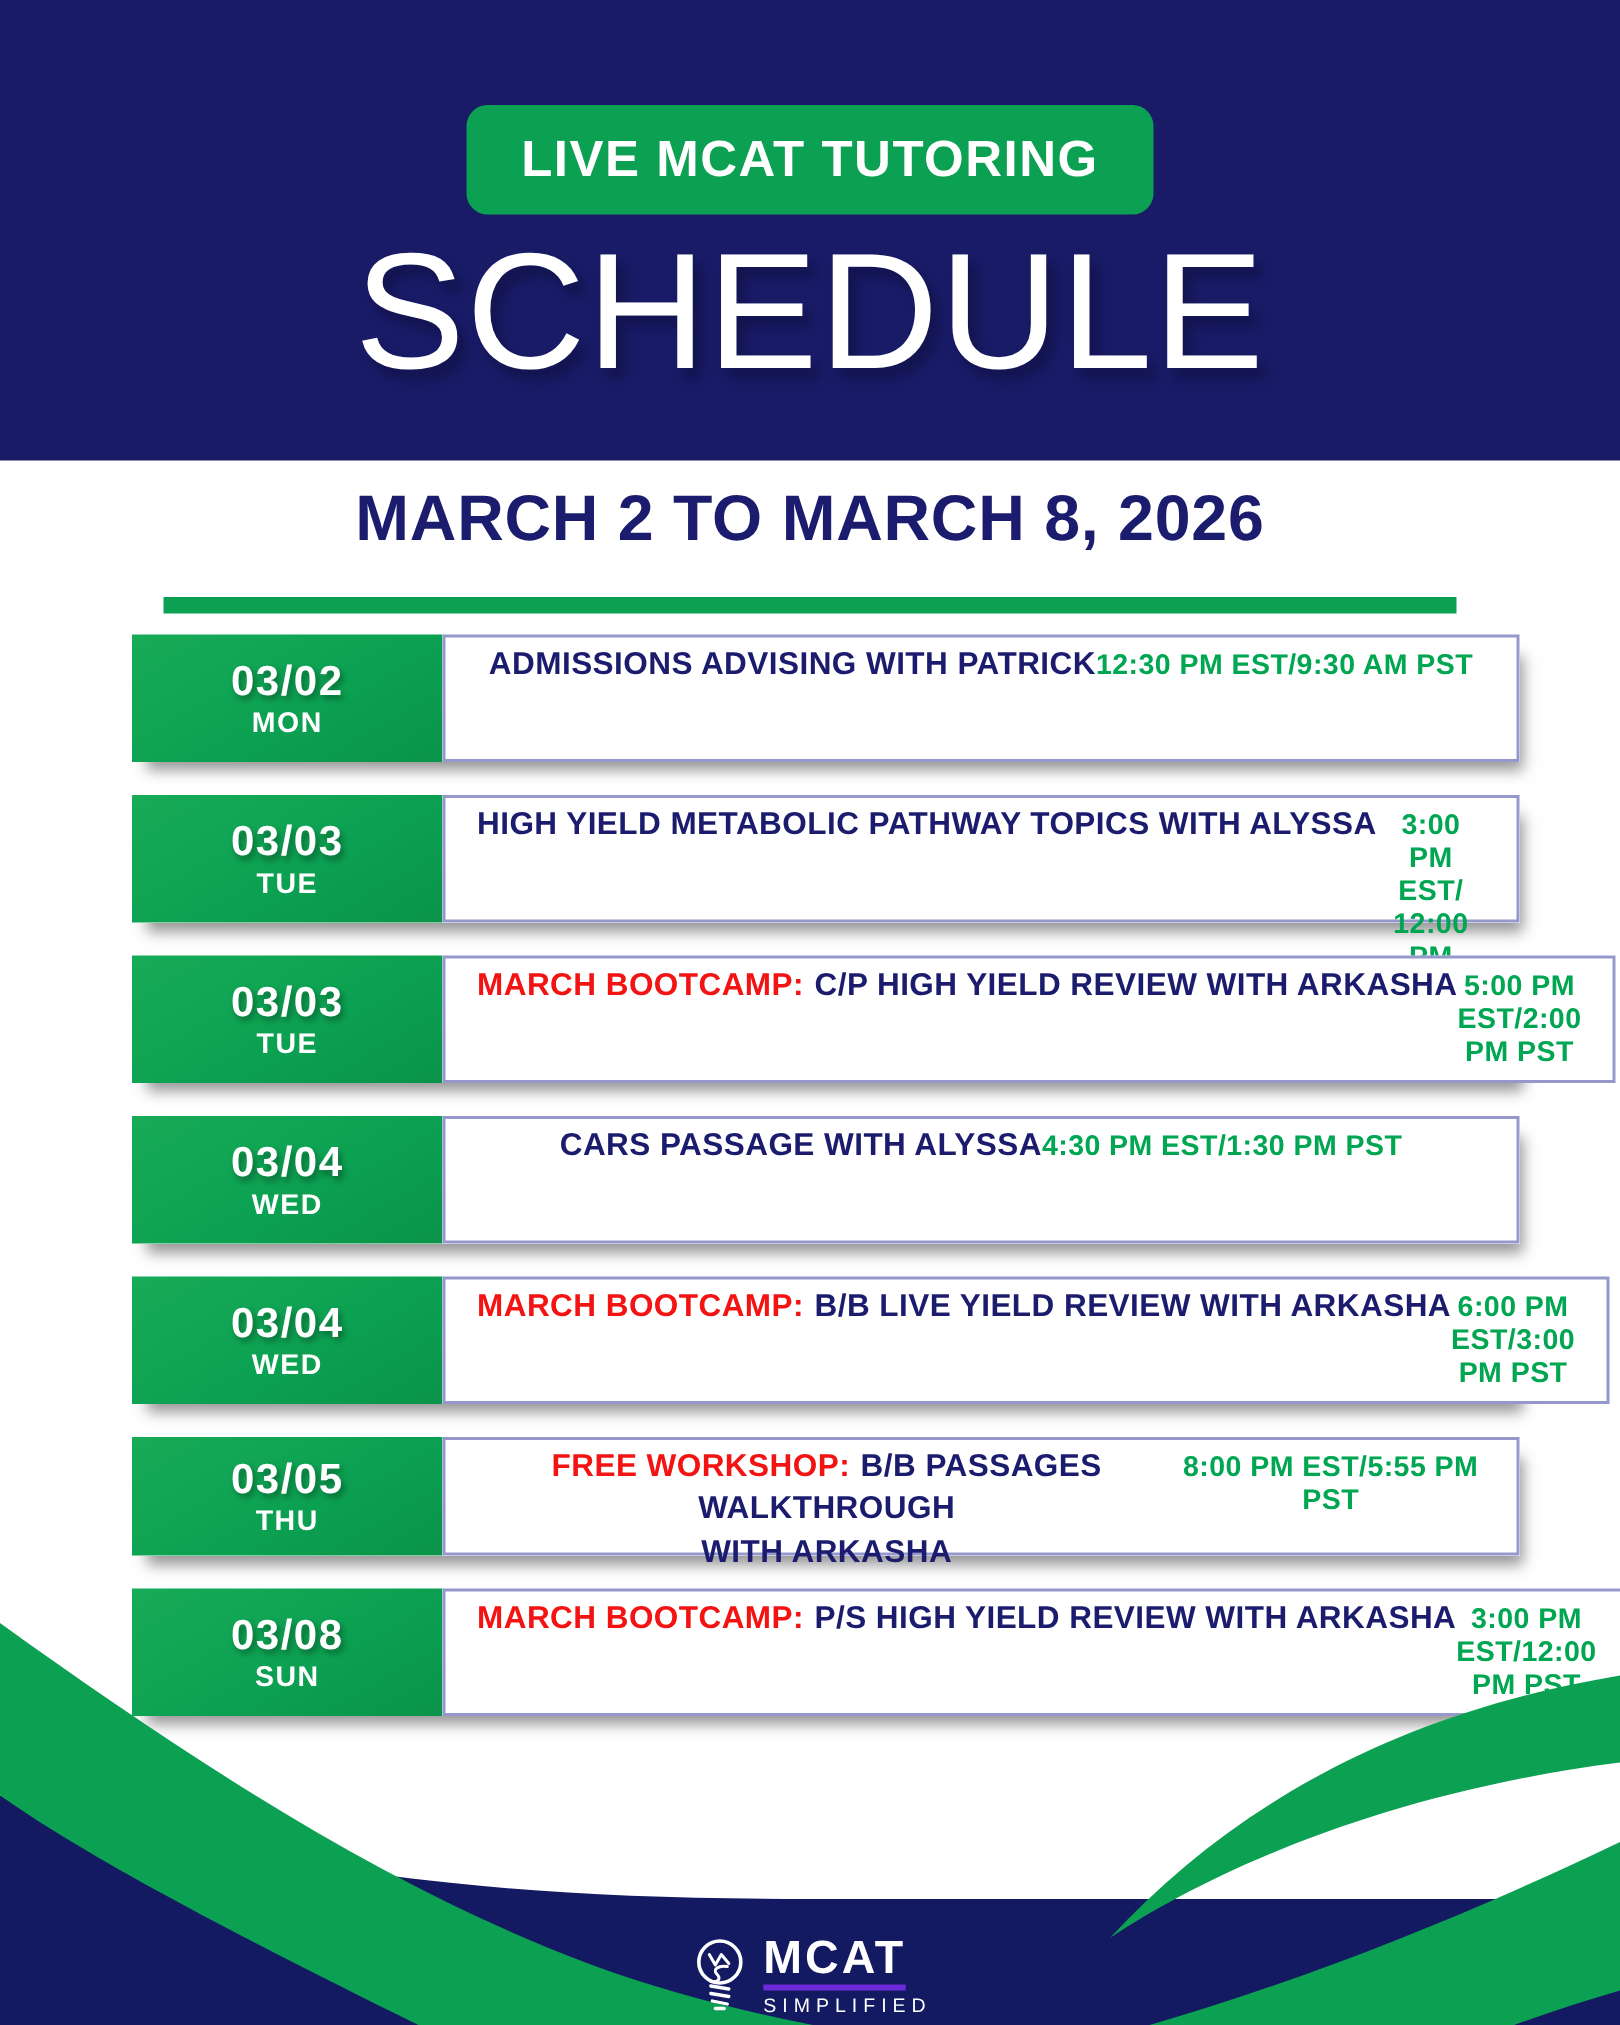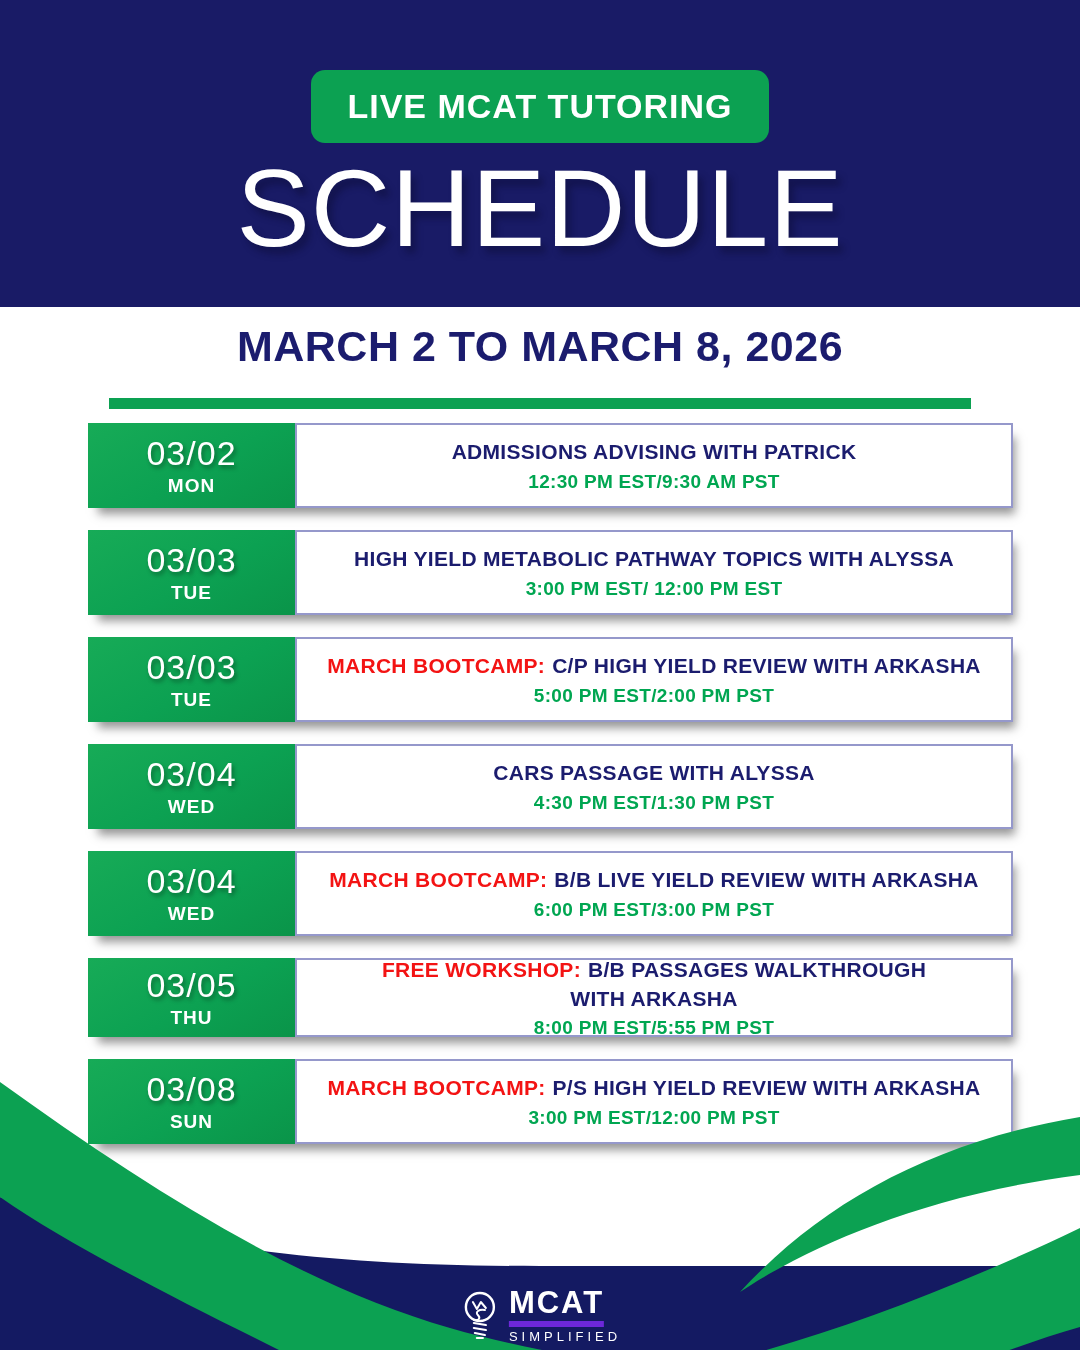--- a/index.html
+++ b/index.html
@@ -49,28 +49,28 @@
     box-shadow:6px 10px 9px -4px rgba(80,80,80,.6);
   }
   .row.tall{height:79px;}
   .date-cell{
     width:207px;flex:0 0 207px;
     background:linear-gradient(150deg,#17ab57 0%,#0ca152 55%,#0a9449 100%);
     display:flex;flex-direction:column;align-items:center;justify-content:center;
     color:#ffffff;
   }
   .date-num{
-    font-size:34px;font-weight:normal;letter-spacing:1px;
+    font-size:28px;font-weight:bold;letter-spacing:1px;
     text-shadow:2px 3px 4px rgba(0,0,0,.35);
   }
   .date-day{font-size:19px;font-weight:bold;margin-top:2px;letter-spacing:1px;}
   .content-cell{
     flex:1;background:#ffffff;border:2px solid var(--border,#9598cb);
-    display:flex;flex-direction:column;align-items:center;justify-content:center;
-    text-align:center;padding:4px 0;
+    display:flex;justify-content:center;
+    text-align:center;padding:4px 21px;
   }
   .row-title{
     font-size:21px;font-weight:bold;color:var(--navy-text,#1b1c6e);
     letter-spacing:.3px;white-space:nowrap;line-height:1.35;
   }
   .row.tall .row-title{white-space:normal;max-width:575px;}
   .t-prefix{color:var(--red,#f31313);}
   .t-prefix:not(:empty){margin-right:7px;}
   .t-line2{display:block;}
   .row-time{
@@ -81,21 +81,21 @@
   .bottom-art{position:absolute;left:0;bottom:0;width:1080px;height:270px;}
   
   .logo{
     position:absolute;bottom:6px;left:50%;transform:translateX(-50%);
     display:flex;align-items:center;color:#ffffff;z-index:5;
   }
   .logo-bulb{margin-right:8px;}
   .logo-text{display:flex;flex-direction:column;align-items:flex-start;}
   .logo-primary{
     font-size:31px;font-weight:bold;letter-spacing:2px;line-height:1;
-    border-bottom:6px solid #6d28d9;padding-bottom:3px;
+    border-bottom:4px solid #6d28d9;padding-bottom:3px;
   }
   .logo-secondary{font-size:13px;letter-spacing:4px;margin-top:2px;font-weight:normal;}
 </style>
 </head>
 <body>
 
 <div class="canvas">
 
   <div class="header">
     <div class="badge">LIVE MCAT TUTORING</div>

